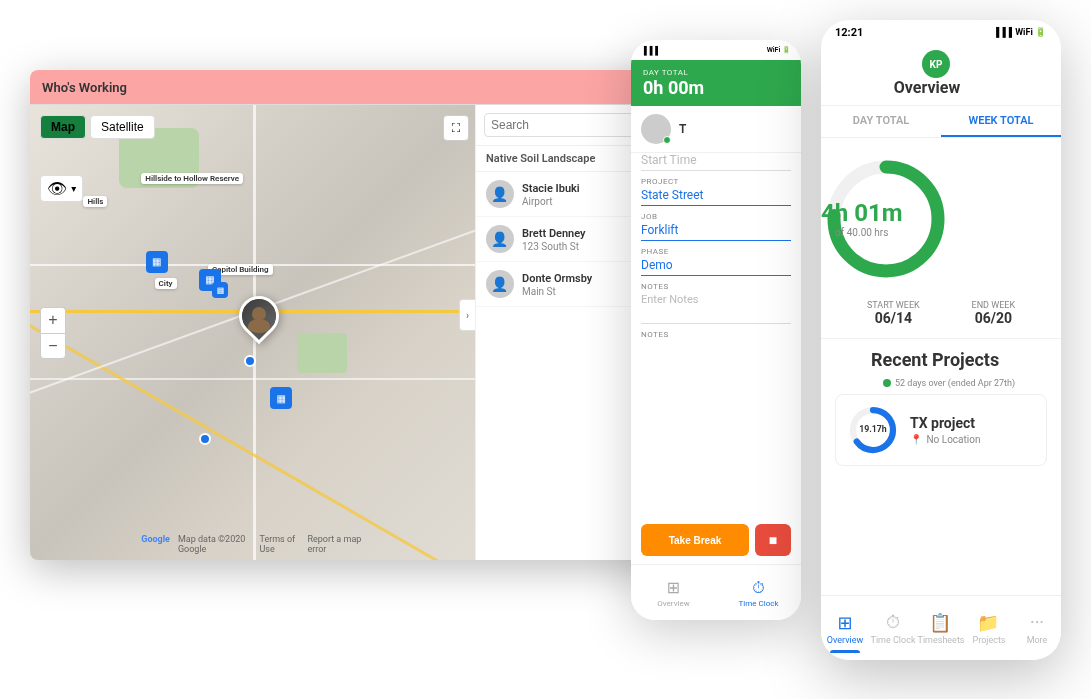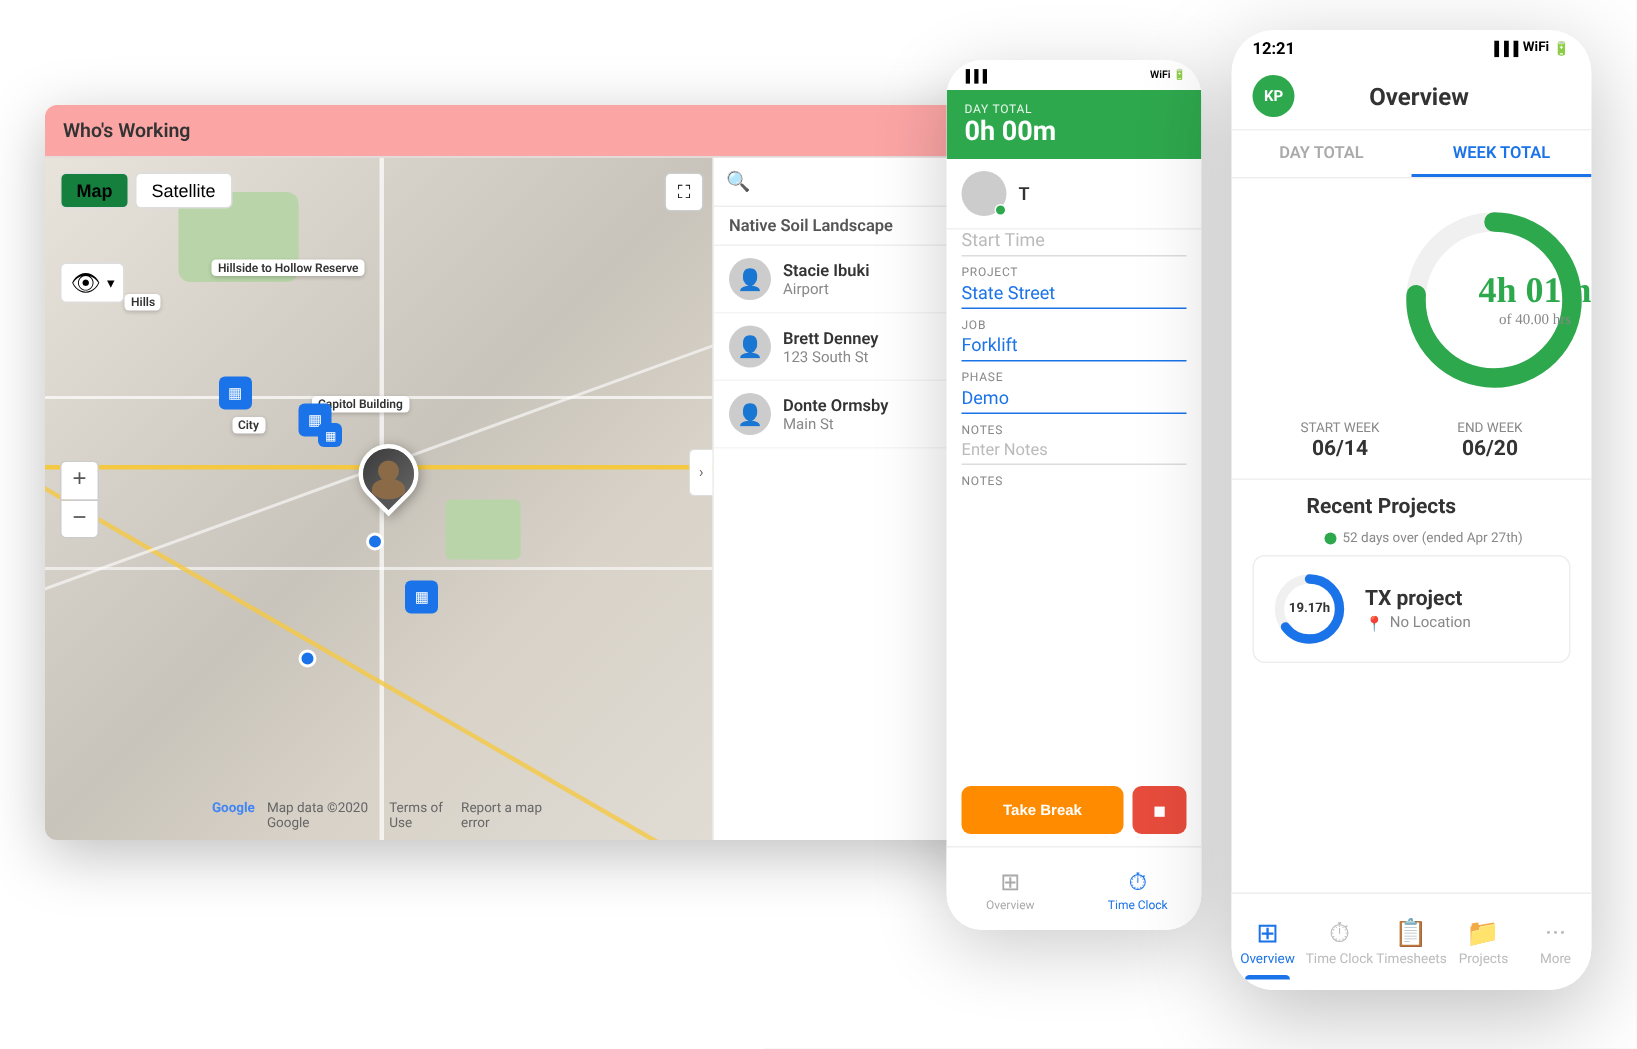--- a/index.html
+++ b/index.html
@@ -507,21 +507,21 @@
       font-size: 12px;
       color: #bbb;
       border-bottom: 1px solid #ddd;
       padding-bottom: 3px;
     }
 
     .form-field-notes {
       font-size: 11px;
       color: #bbb;
       border-bottom: 1px solid #ddd;
-      padding-bottom: 3px;
+      padding-bottom: 17px;
     }
 
     
     .timeclock-actions {
       display: flex;
       padding: 8px 10px;
       gap: 6px;
     }
 
     .btn-break {
@@ -620,20 +620,21 @@
       align-items: center;
       gap: 3px;
       font-size: 9px;
     }
 
     .phone2-header {
       padding: 6px 14px 8px;
       display: flex;
       align-items: center;
       border-bottom: 1px solid #f0f0f0;
+      flex-direction: column;
     }
 
     .phone2-avatar {
       width: 28px;
       height: 28px;
       border-radius: 50%;
       background: #2ea84d;
       display: flex;
       align-items: center;
       justify-content: center;
@@ -671,24 +672,23 @@
 
     .phone2-tab.active {
       color: #1a73e8;
       border-bottom: 2px solid #1a73e8;
     }
 
     
     .donut-container {
       display: flex;
       align-items: center;
-      justify-content: flex-end;
+      justify-content: flex-start;
       padding: 16px 0 8px;
       position: relative;
-      font-family: Liberation Serif, serif;
     }
 
     .donut-svg {
       width: 130px;
       height: 130px;
     }
 
     .donut-center-text {
       position: absolute;
       text-align: center;
@@ -732,21 +732,21 @@
     }
 
     
     .recent-projects {
       padding: 10px 14px;
       flex: 1;
       overflow: hidden;
     }
 
     .recent-projects-title {
-      font-size: 14px;
+      font-size: 18px;
       font-weight: 700;
       color: #333;
       margin-bottom: 8px;
       padding-left: 36px;
     }
 
     .project-badge {
       display: flex;
       align-items: center;
       gap: 4px;
@@ -948,20 +948,21 @@
         <div class="map-attribution">
           <span style="font-weight:700;color:#4285F4">Google</span>
           <span>Map data ©2020 Google</span>
           <span style="cursor:pointer">Terms of Use</span>
           <span style="cursor:pointer">Report a map error</span>
         </div>
       </div>
 
       <div class="sidebar-panel">
         <div class="sidebar-search">
+          <input type="text" placeholder="Search" style="">
           <span style="font-size:13px;color:#888">🔍</span>
 
         </div>
         <div class="sidebar-company">Native Soil Landscape</div>
         <div class="sidebar-user-item">
           <div class="user-avatar">
             <span style="font-size:14px">👤</span>
           </div>
           <div class="user-info">
             <div class="user-name">Stacie Ibuki</div>

